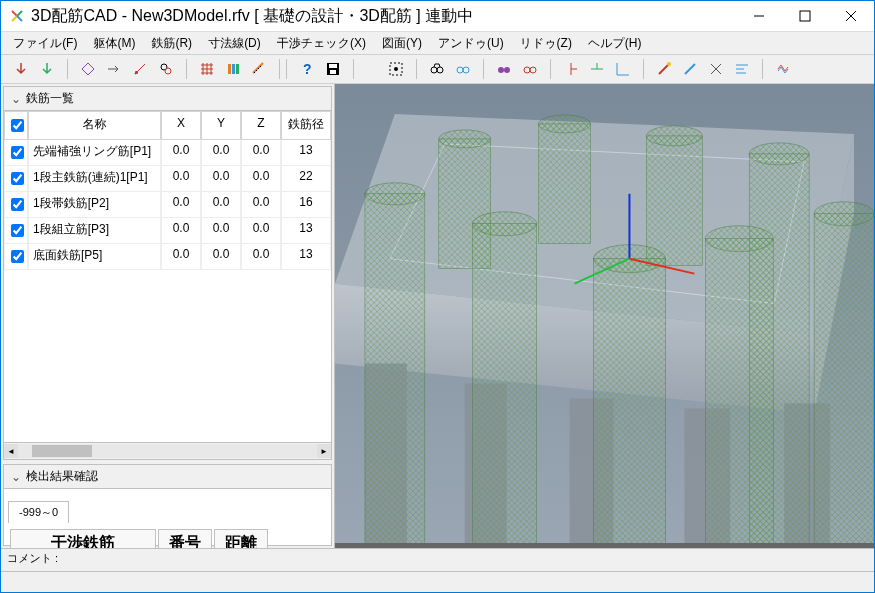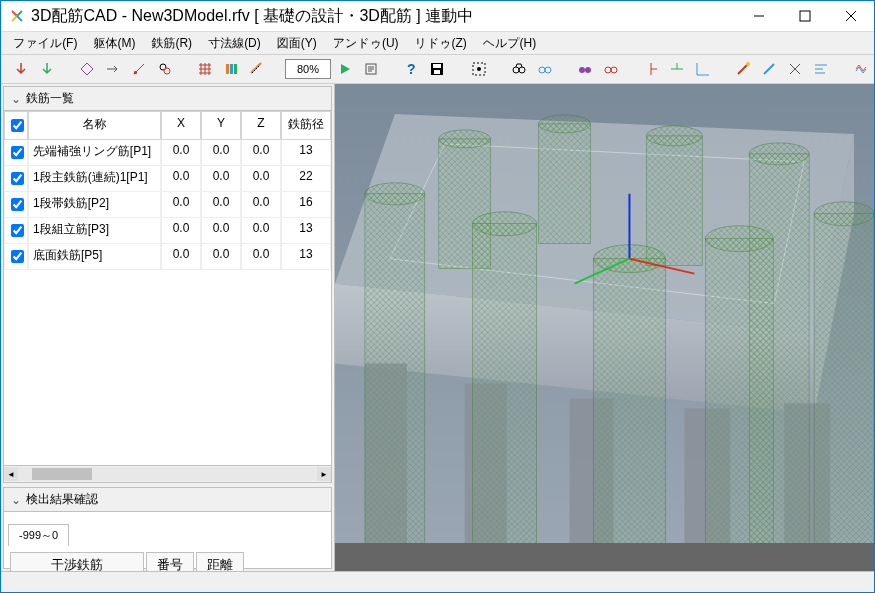--- a/index.html
+++ b/index.html
@@ -28,21 +28,21 @@
   .grid-row > div { border: 1px solid #eee; border-top: none; padding: 3px 2px; text-align: center; }
   .grid-row > div.name { text-align: left; padding-left: 4px; }
   .check-cell input { vertical-align: middle; }
   .scroll-x { height: 16px; background: #f0f0f0; border-top: 1px solid #c0c0c0; display: flex; align-items: center; }
   .scroll-x .track { flex: 1; height: 14px; background: #e8e8e8; position: relative; }
   .scroll-x .thumb { position: absolute; left: 14px; top: 1px; height: 12px; width: 60px; background: #c0c0c0; }
   .scroll-x .arrow { width: 14px; height: 14px; background: #e0e0e0; display: flex; align-items: center; justify-content: center; font-size: 8px; }
   .panel-body { flex: 1; overflow: hidden; }
   .result-tab { display: inline-block; border: 1px solid #c0c0c0; border-bottom: none; background: #fff; padding: 3px 10px; margin: 12px 0 0 4px; font-size: 11px; }
   .result-table { margin: 4px; }
-  .result-table th { border: 1px solid #c0c0c0; background: #f8f8f8; padding: 3px 10px; font-weight: normal; font-size: 13px; }
+  .result-table th { border: 1px solid #c0c0c0; background: #f8f8f8; padding: 3px 10px; font-weight: bold; font-size: 16px; }
   .result-table .label-col { padding: 3px 40px; }
   .comment-bar { height: 18px; background: #f0f0f0; border-top: 1px solid #c0c0c0; padding: 2px 6px; font-size: 11px; }
   .status-bar { height: 20px; background: #f0f0f0; border-top: 1px solid #c0c0c0; }
   
   .viewport { position: absolute; inset: 0; background: linear-gradient(180deg, #6a7a8a 0%, #8090a0 100%); }
   svg.icon { width: 16px; height: 16px; display: block; }
 </style>
 </head>
 <body>
 
@@ -75,20 +75,21 @@
           <path d="M3 3 L13 13 M13 3 L3 13" stroke="#000"></path>
         </svg>
       </div>
   </div>
 
   <div class="menubar">
     <div class="menu-item">ファイル(F)</div>
     <div class="menu-item">躯体(M)</div>
     <div class="menu-item">鉄筋(R)</div>
     <div class="menu-item">寸法線(D)</div>
+    <div class="menu-item">干渉チェック(X)</div>
     <div class="menu-item">図面(Y)</div>
     <div class="menu-item">アンドゥ(U)</div>
     <div class="menu-item">リドゥ(Z)</div>
     <div class="menu-item">ヘルプ(H)</div>
   </div>
 
   <div class="toolbar-row">
     <div class="toolbar-group">
       <div class="tool-btn">
           <svg class="icon" viewBox="0 0 16 16">
@@ -140,36 +141,20 @@
           </svg>
         </div>
       <div class="tool-btn">
           <svg class="icon" viewBox="0 0 16 16">
             <path d="M2 12 L12 2" stroke="#e67e22" stroke-width="2"></path>
             <path d="M3 11 l1 1 M5 9 l1 1 M7 7 l1 1 M9 5 l1 1" stroke="#000"></path>
           </svg>
         </div>
     </div>
     <div class="tool-sep"></div>
-    <div class="toolbar-group">
-      <div class="zoom-box">
-          <span>80%</span>
-        </div>
-      <div class="tool-btn">
-          <svg class="icon" viewBox="0 0 16 16">
-            <polygon points="4,3 13,8 4,13" fill="#27ae60"></polygon>
-          </svg>
-        </div>
-      <div class="tool-btn">
-          <svg class="icon" viewBox="0 0 16 16">
-            <rect x="3" y="3" width="10" height="10" fill="none" stroke="#555"></rect>
-            <path d="M5 6h6M5 8h6M5 10h4" stroke="#555"></path>
-          </svg>
-        </div>
-    </div>
     <div class="tool-sep"></div>
     <div class="toolbar-group">
       <div class="tool-btn">
           <svg class="icon" viewBox="0 0 16 16">
             <text x="4" y="13" font-size="14" fill="#0066cc" font-weight="bold">?</text>
           </svg>
         </div>
       <div class="tool-btn">
           <svg class="icon" viewBox="0 0 16 16">
             <rect x="2" y="2" width="12" height="12" fill="#000"></rect>
@@ -442,15 +427,18 @@
 
         <g stroke-width="2">
           <line x1="295" y1="175" x2="295" y2="110" stroke="#1030e0"></line>
           <line x1="295" y1="175" x2="360" y2="190" stroke="#e03020"></line>
           <line x1="295" y1="175" x2="240" y2="200" stroke="#20c040"></line>
         </g>
       </svg>
     </div>
   </div>
 
+  <div class="comment-bar">
+    <span>コメント :</span>
+  </div>
 
   <div class="status-bar"></div>
 </div>
 
 </body></html>

